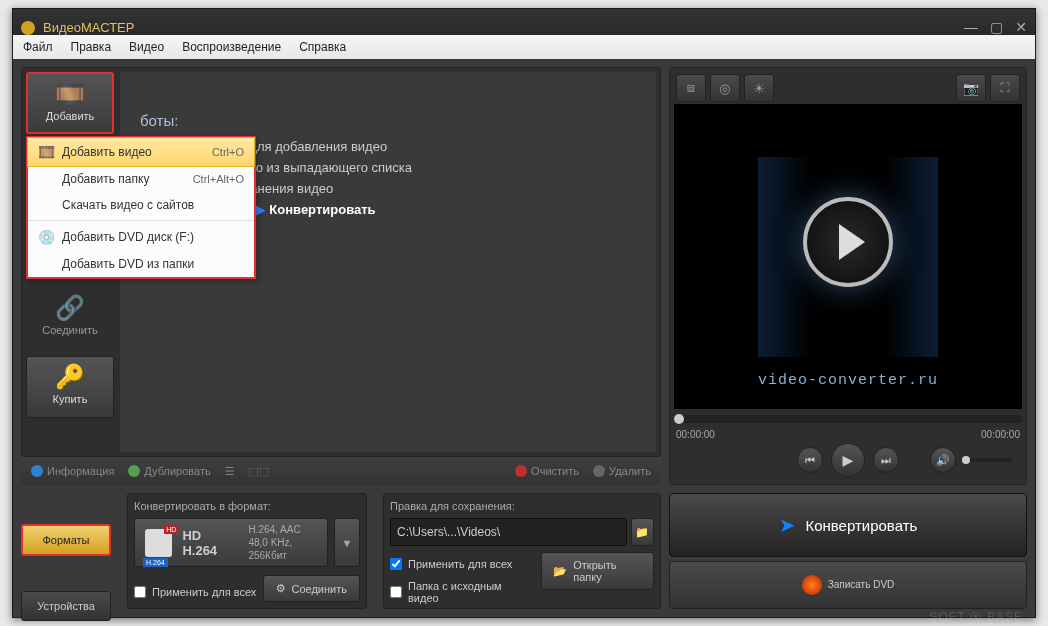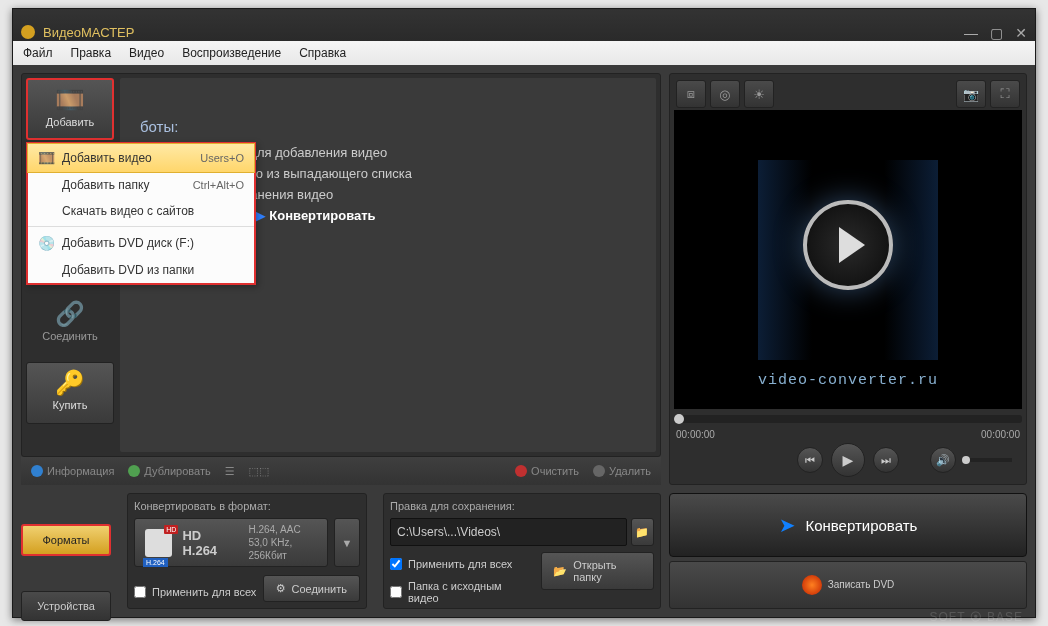--- a/index.html
+++ b/index.html
@@ -1,18 +1,18 @@
 <!DOCTYPE html>
 <html><head>
 <meta charset="utf-8">
 <style>
 * { margin: 0; padding: 0; box-sizing: border-box; font-family: Arial, sans-serif; }
 body { background: #e8e8e8; display: flex; justify-content: center; align-items: center; height: 626px; width: 1048px; }
 .window { width: 1024px; height: 610px; background: #3a3a3a; border: 1px solid #1a1a1a; display: flex; flex-direction: column; box-shadow: 0 2px 8px rgba(0,0,0,0.5); }
-.titlebar { background: linear-gradient(to bottom, #333, #2a2a2a); height: 26px; display: flex; align-items: flex-start; padding: 16px 8px; color: #e0c060; font-size: 13px; }
+.titlebar { background: linear-gradient(to bottom, #333, #2a2a2a); height: 26px; display: flex; align-items: flex-end; padding: 0 8px; color: #e0c060; font-size: 13px; }
 .titlebar .logo { width: 14px; height: 14px; background: #d4a020; border-radius: 50%; margin-right: 8px; }
 .titlebar .controls { margin-left: auto; color: #aaa; display: flex; gap: 12px; font-size: 14px; }
 .titlebar .controls span { cursor: pointer; }
 .menubar { background: linear-gradient(to bottom, #f5f5f5, #e8e8e8); height: 24px; display: flex; align-items: center; padding: 0 10px; font-size: 12px; color: #222; gap: 18px; }
 .menubar span { cursor: pointer; }
 .content { flex: 1; display: flex; padding: 8px; gap: 8px; background: #3a3a3a; }
 .left { flex: 1; display: flex; flex-direction: column; }
 .right { width: 358px; display: flex; flex-direction: column; }
 
 .main-area { flex: 1; display: flex; gap: 6px; border: 1px solid #222; background: #2e2e2e; border-radius: 3px; padding: 4px; position: relative; }
@@ -132,21 +132,21 @@
           <div class="sidebar-btn big">
             <span class="icon">🔑</span>
             <span>Купить</span>
           </div>
         </div>
 
         <div class="dropdown">
           <div class="item sel">
             <span class="ico">🎞️</span>
             <span class="lbl">Добавить видео</span>
-            <span class="shortcut">Users+O</span>
+            <span class="shortcut">Ctrl+O</span>
           </div>
           <div class="item">
             <span class="ico"></span>
             <span class="lbl">Добавить папку</span>
             <span class="shortcut">Ctrl+Alt+O</span>
           </div>
           <div class="item">
             <span class="ico"></span>
             <span class="lbl">Скачать видео с сайтов</span>
           </div>
@@ -206,21 +206,21 @@
             <div class="format-btn">
               <div class="cam-icon">
                   <div class="hd-badge">HD</div>
                 </div>
               <div style="display:flex;flex-direction:column;gap:2px">
                 <span class="fname">HD H.264</span>
               </div>
               <div style="flex:1"></div>
               <div class="fspecs">
                 <div>H.264, AAC</div>
-                <div>53,0 KHz, 256Кбит</div>
+                <div>48,0 KHz, 256Кбит</div>
               </div>
             </div>
             <div class="dd-arrow">▼</div>
           </div>
           <div style="display:flex;align-items:center;margin-top:auto">
             <label class="checkrow">
                 <input type="checkbox" style="">
                 <span>Применить для всех</span>
               </label>
             <div style="flex:1"></div>

